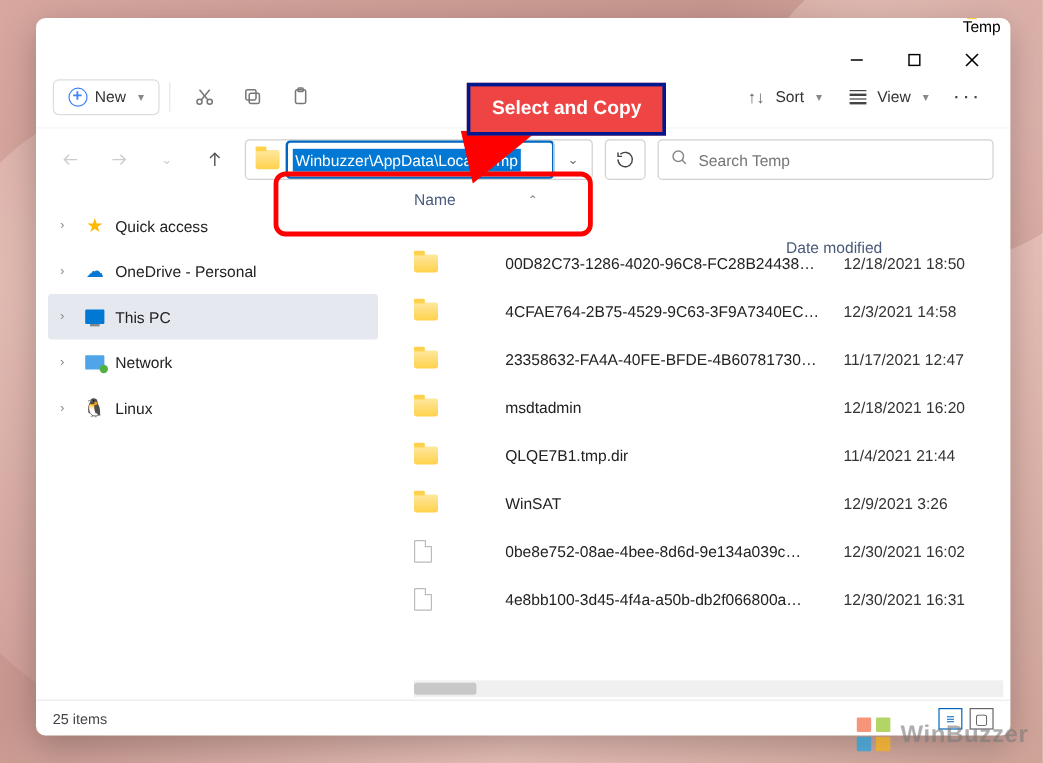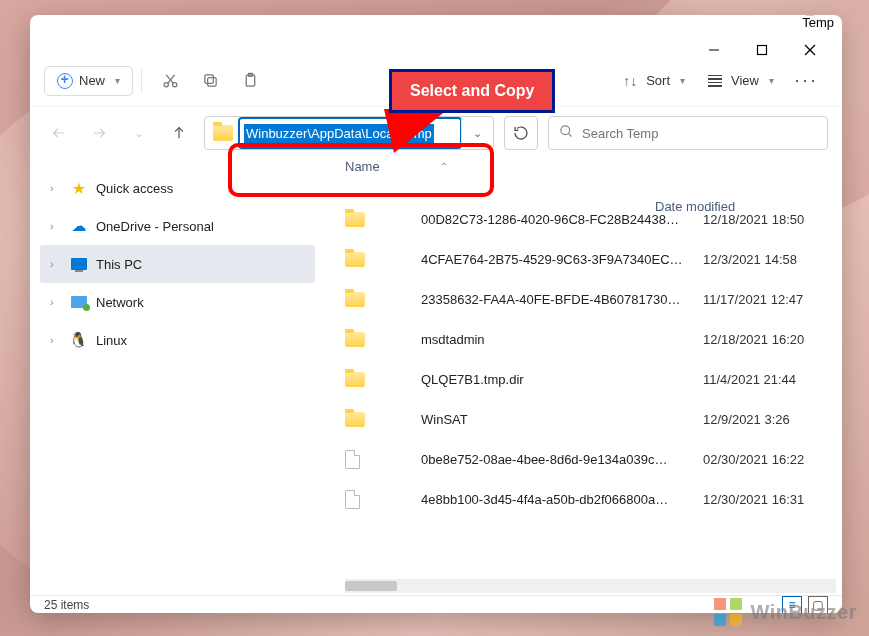--- a/index.html
+++ b/index.html
@@ -181,21 +181,21 @@
     .file-ico::after {
       content: ""; position: absolute; right: -1px; top: -1px;
       width: 5px; height: 5px; background: #fff; border-left: 1px solid #bbb; border-bottom: 1px solid #bbb;
     }
     .r-name { width: 282px; overflow: hidden; text-overflow: ellipsis; white-space: nowrap; padding-right: 10px; margin-left: 44px; }
     .r-date { flex: 1; color: #333; }
     .hscroll-track { height: 14px; background: #f0f0f0; margin: 0 6px 2px 20px; position: relative; }
     .hscroll-thumb { position: absolute; left: 0; top: 2px; height: 10px; width: 52px; background: #c8c8c8; border-radius: 2px; }
 
     .statusbar {
-      height: 18px; border-top: 1px solid #eaeaea;
+      height: 30px; border-top: 1px solid #eaeaea;
       display: flex; align-items: center; padding: 0 14px;
       font-size: 12px; color: #444; text-align: right;
     }
     .status-right { margin-left: auto; display: flex; gap: 6px; }
     .view-mode {
       width: 20px; height: 18px; border: 1px solid #666; display: flex;
       align-items: center; justify-content: center; font-size: 12px;
     }
     .view-mode.active { border-color: #0067c0; color: #0067c0; }
 
@@ -470,21 +470,21 @@
               <div class="folder-ico"></div>
             </div>
             <div class="r-name">WinSAT</div>
             <div class="r-date">12/9/2021 3:26</div>
           </div>
           <div class="row">
             <div class="r-icon">
               <div class="file-ico"></div>
             </div>
             <div class="r-name">0be8e752-08ae-4bee-8d6d-9e134a039c…</div>
-            <div class="r-date">02/30/2021 16:22</div>
+            <div class="r-date">12/30/2021 16:02</div>
           </div>
           <div class="row">
             <div class="r-icon">
               <div class="file-ico"></div>
             </div>
             <div class="r-name">4e8bb100-3d45-4f4a-a50b-db2f066800a…</div>
             <div class="r-date">12/30/2021 16:31</div>
           </div>
         </div>
       <div class="hscroll-track">

